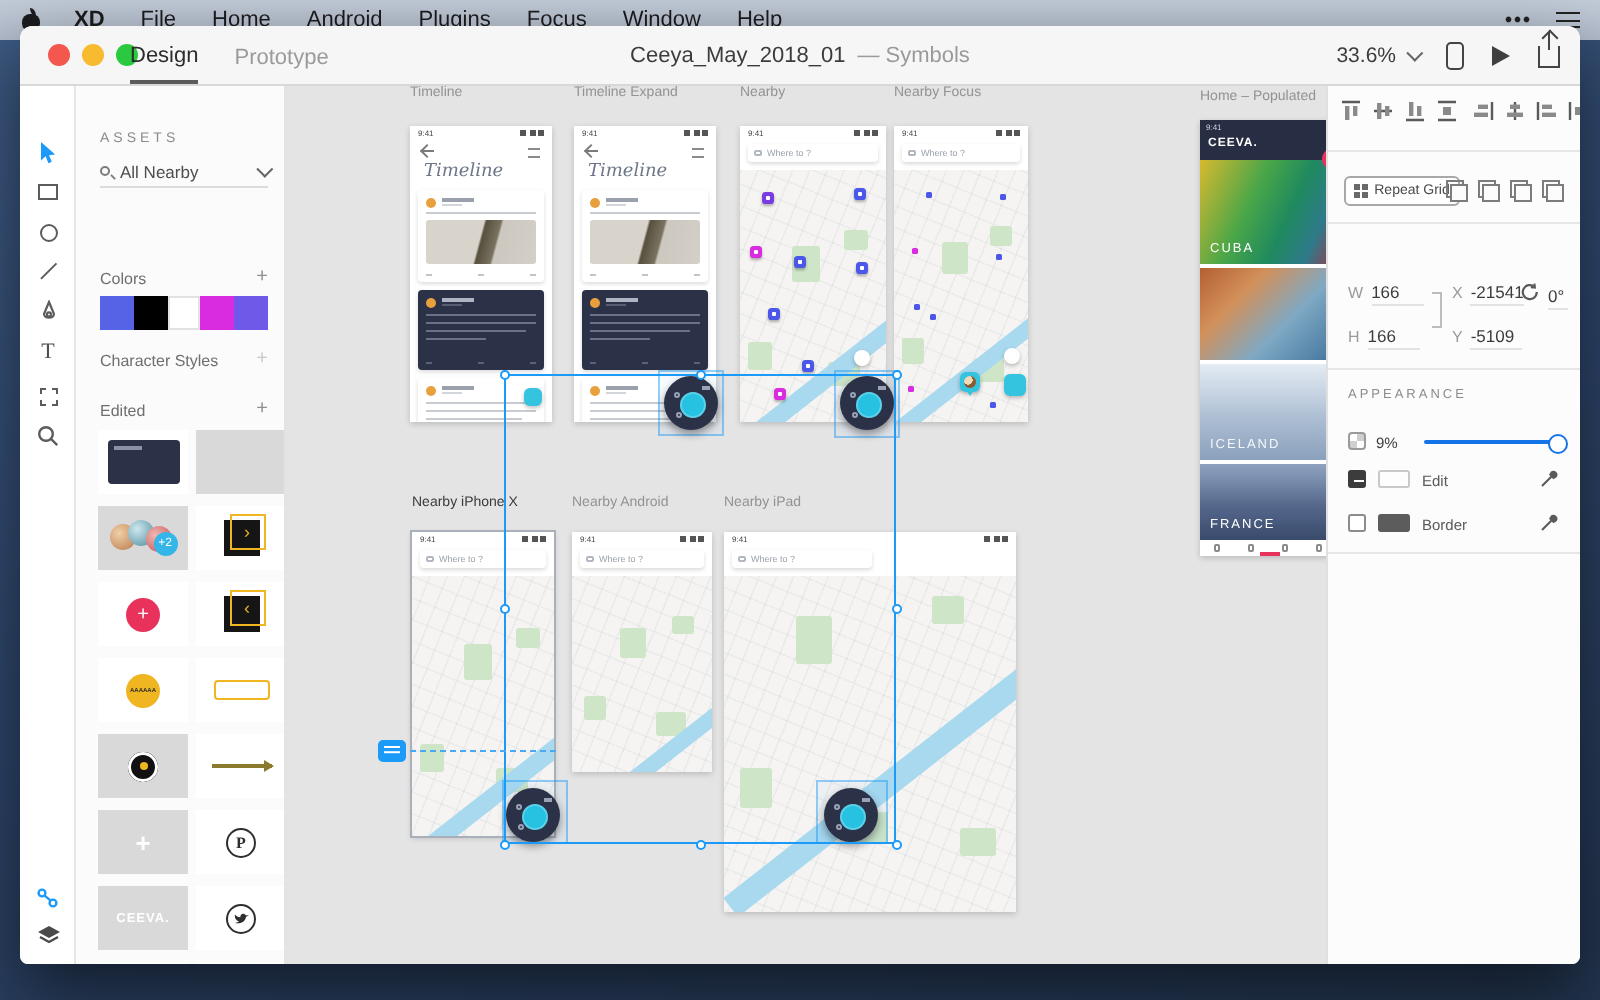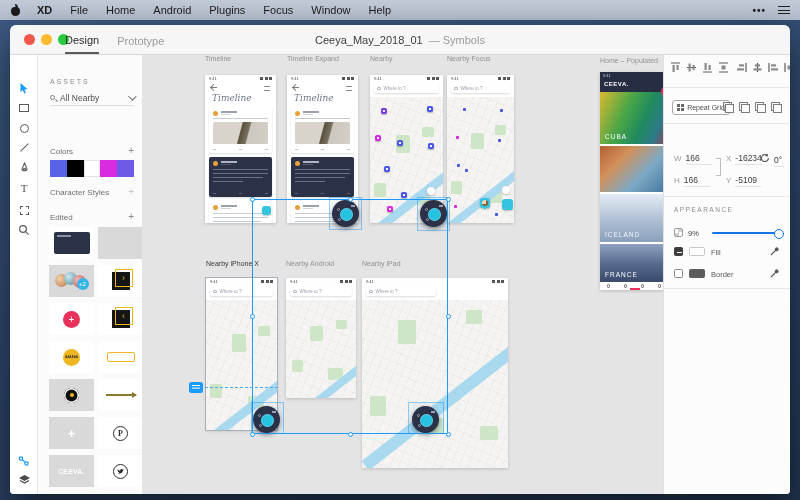--- a/index.html
+++ b/index.html
@@ -15,21 +15,21 @@
   #menubar .bold { font-weight:bold; }
   .apple-icon { width:11px; height:11px; margin-right:16px; position:relative; }
   .apple-icon i { position:absolute; left:1px; top:2px; width:9px; height:9px; background:#1c1c1e; border-radius:45% 45% 48% 48%; }
   .apple-icon b { position:absolute; left:5px; top:-1px; width:3px; height:4px; background:#1c1c1e; border-radius:0 100% 0 100%; }
   #menubar-right { margin-left:auto; display:flex; align-items:center; gap:12px; color:#222; }
   .dots-icon { letter-spacing:1px; font-size:10px; font-weight:bold; }
   .list-icon { width:12px; height:8px; border-top:1.5px solid #222; border-bottom:1.5px solid #222; position:relative; }
   .list-icon::after { content:""; position:absolute; left:0; top:2.5px; width:12px; height:1.5px; background:#222; }
 
   
-  #window { position:absolute; left:10px; top:25px; width:780px; height:469px;
+  #window { position:absolute; left:10px; top:13px; width:780px; height:469px;
     background:#e4e4e5; border-radius:6px 6px 4px 4px; overflow:hidden;
     box-shadow:0 14px 34px rgba(0,0,0,.55); }
 
   
   #titlebar { position:absolute; left:0; top:0; width:780px; height:30px; background:#f6f6f6;
     border-bottom:1px solid #d8d8d8; border-radius:6px 6px 0 0; }
   .tl-btn { position:absolute; top:9px; width:11px; height:11px; border-radius:50%; }
   .tabs { position:absolute; left:55px; top:0; height:30px; display:flex; align-items:center; gap:18px; font-size:11px; }
   .tab { color:#9a9a9a; padding:8px 0 6px; }
   .tab.active { color:#2c2c2c; border-bottom:2px solid #5b5b5b; }
@@ -234,20 +234,29 @@
     <span class="tl-btn" style="left:31px;background:#f8bb2f;"></span>
     <span class="tl-btn" style="left:48px;background:#2bc940;"></span>
     <div class="tabs">
       <span class="tab active">Design</span>
       <span class="tab">Prototype</span>
     </div>
     <div id="doc-title">
       <span>Ceeya_May_2018_01</span>
       <span class="edited">—  Symbols</span>
     </div>
+    <div id="tb-right">
+      <span id="zoom-box">
+        <span>33.6%</span>
+        <span class="chev"></span>
+      </span>
+      <span class="phone-icon"></span>
+      <span class="play-icon"></span>
+      <span class="share-icon"></span>
+    </div>
   </div>
 
   <div id="toolrail">
     <div class="tool" style="top:24px;">
       <svg class="ic" width="12" height="13" viewBox="0 0 12 13">
           <path d="M2.5 1 L2.5 10.2 L4.8 8.1 L6.2 11.6 L7.9 10.9 L6.5 7.6 L9.6 7.3 Z" fill="#1b9af7"></path>
         </svg>
     </div>
     <div class="tool" style="top:44px;">
         <span class="i-rect"></span>
@@ -763,42 +772,42 @@
       <span>W</span>
         <b>166</b>
     </div>
     <div class="fld" style="left:10px;top:120px;">
       <span>H</span>
         <b>166</b>
     </div>
     <div style="position:absolute;left:52px;top:103px;width:5px;height:18px;border-right:1px solid #bdbdbd;border-top:1px solid #bdbdbd;border-bottom:1px solid #bdbdbd;"></div>
     <div class="fld" style="left:62px;top:98px;">
       <span>X</span>
-        <b>-16234</b>
+        <b>-21541</b>
     </div>
     <div class="fld" style="left:62px;top:120px;">
       <span>Y</span>
         <b>-5109</b>
     </div>
     <div class="fld" style="right:6px;top:98px;">
       <svg class="ic" width="10" height="10" viewBox="0 0 10 10">
           <path d="M8.4 5 a3.5 3.5 0 1 1 -1.2 -2.6" fill="none" stroke="#5a5a5a" stroke-width="1.1"></path>
           <path d="M7.2 0.8 L7.4 2.8 L5.4 2.6" fill="none" stroke="#5a5a5a" stroke-width="1.1"></path>
         </svg>
       <b style="min-width:10px;">0°</b>
     </div>
     <div class="insp-div" style="top:141px;"></div>
 
     <div class="appearance-h" style="top:151px;">APPEARANCE</div>
     <span class="op-ic" style="left:10px;top:173px;"></span>
     <span class="row-lab" style="left:24px;top:174px;color:#3c3c3c;">9%</span>
     <div class="slider" style="left:48px;top:177px;width:68px;"></div>
     <span class="chk on" style="left:10px;top:192px;"></span>
     <span class="swatch-sm" style="left:25px;top:192px;"></span>
-    <span class="row-lab" style="left:47px;top:193px;">Fill</span>
+    <span class="row-lab" style="left:47px;top:193px;">Edit</span>
     <span style="position:absolute;right:9px;top:190px;">
       <svg class="ic" width="11" height="11" viewBox="0 0 11 11">
           <line x1="1" y1="10" x2="6" y2="5" stroke="#5a5a5a" stroke-width="1.1"></line>
           <path d="M5.5 2.8 a2 2 0 0 1 2.8 2.8 l-1.6 1 -2.2 -2.2 Z" fill="#5a5a5a"></path>
         </svg>
     </span>
     <span class="chk" style="left:10px;top:214px;"></span>
     <span class="swatch-sm dark" style="left:25px;top:214px;"></span>
     <span class="row-lab" style="left:47px;top:215px;">Border</span>
     <span style="position:absolute;right:9px;top:212px;">

